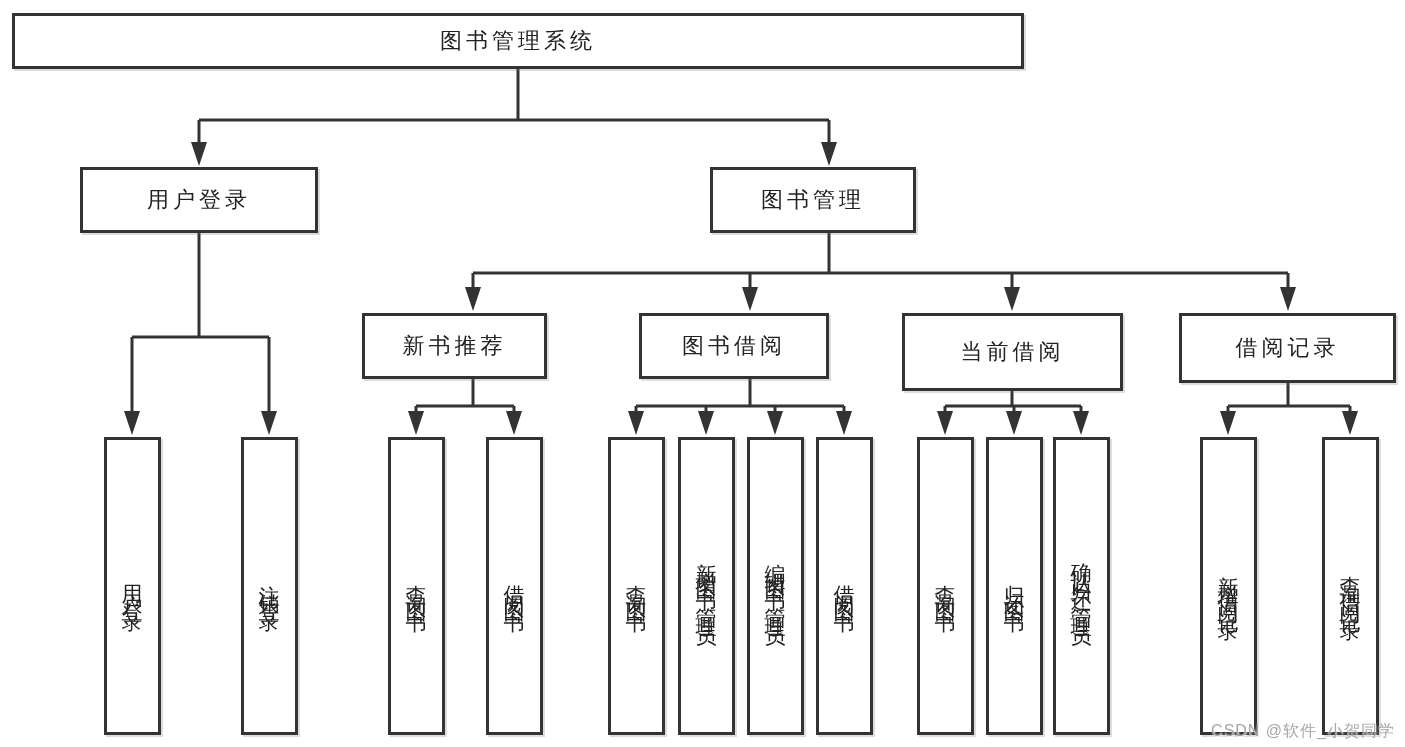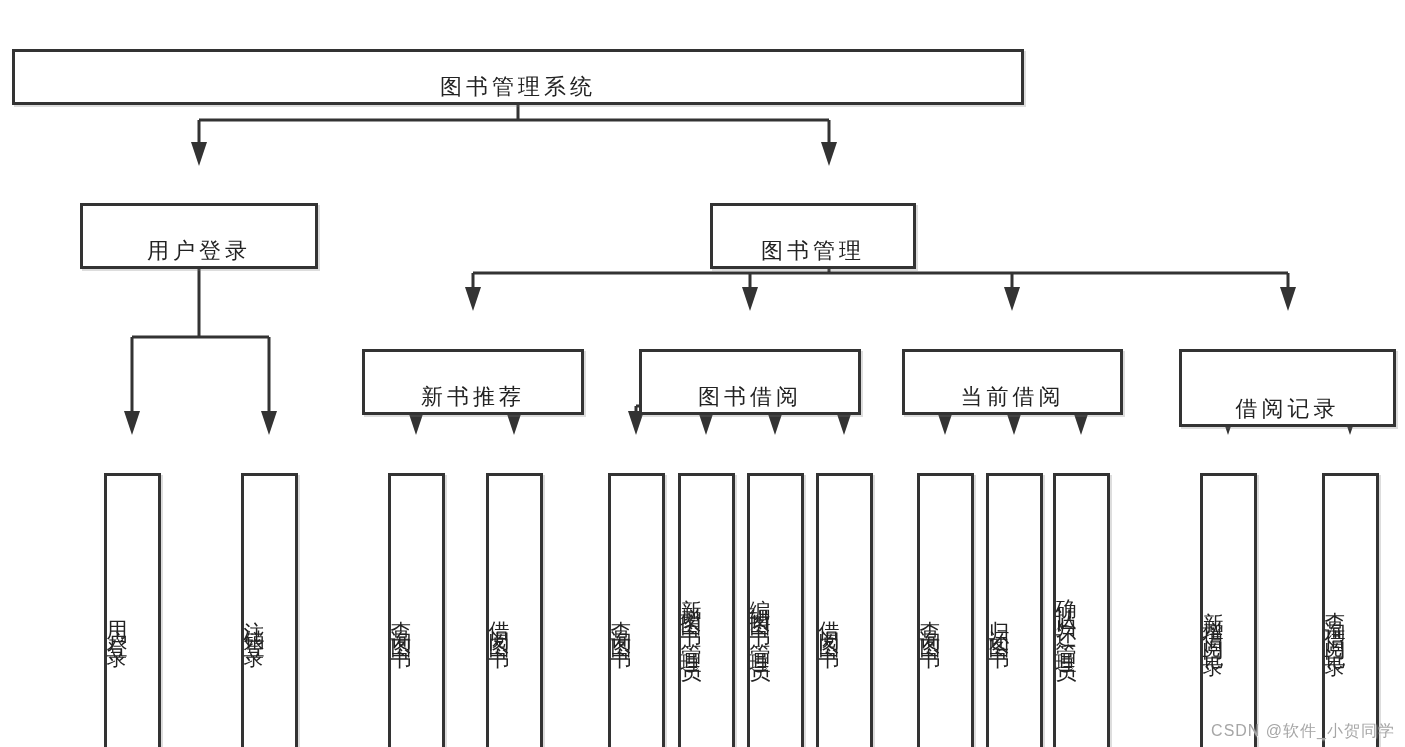--- a/index.html
+++ b/index.html
@@ -4,40 +4,39 @@
 <style>
   html,body{margin:0;padding:0;background:#ffffff;}
   .canvas{
     position:relative;width:1405px;height:747px;background:#ffffff;
     font-family:"Liberation Sans",sans-serif;overflow:hidden;
   }
   .connectors{position:absolute;left:0;top:0;width:1405px;height:747px;z-index:1;}
   .box{
     position:absolute;box-sizing:border-box;background:#ffffff;
     border:3px solid #333333;color:#222222;display:flex;
-    align-items:flex-end;justify-content:center;z-index:2;
+    align-items:center;justify-content:center;z-index:2;
     box-shadow:2px 2px 0 rgba(120,120,120,0.25);
-    margin-top:36px;
   }
   .h{font-size:22px;letter-spacing:4px;white-space:nowrap;}
   .v{
     writing-mode:vertical-rl;text-orientation:mixed;
     font-size:21px;letter-spacing:9px;line-height:1;
   }
   .lbl{display:block;}
   
   .b-root   {left:12px;  top:13px;  width:1012px;height:56px;}
   
   .b-login  {left:80px;  top:167px; width:238px; height:66px;}
   .b-mgmt   {left:710px; top:167px; width:206px; height:66px;}
   
-  .b-new    {left:362px; top:313px; width:222px; height:66px;}
-  .b-borrow {left:639px; top:313px; width:222px; height:66px;}
-  .b-cur    {left:902px; top:313px; width:221px; height:66px;}
-  .b-rec    {left:1179px;top:313px; width:217px; height:78px;}
+  .b-new    {left:362px; top:313px; width:185px; height:66px;}
+  .b-borrow {left:639px; top:313px; width:190px; height:66px;}
+  .b-cur    {left:902px; top:313px; width:221px; height:78px;}
+  .b-rec    {left:1179px;top:313px; width:217px; height:70px;}
   
   .leaf{top:437px;width:57px;height:298px;}
   .b-l1{left:104px;}  .b-l2{left:241px;}
   .b-n1{left:388px;}  .b-n2{left:486px;}
   .b-b1{left:608px;}  .b-b2{left:678px;}  .b-b3{left:747px;}  .b-b4{left:816px;}
   .b-c1{left:917px;}  .b-c2{left:986px;}  .b-c3{left:1053px;}
   .b-r1{left:1200px;} .b-r2{left:1322px;}
   .watermark{
     position:absolute;right:10px;bottom:5px;z-index:6;
     color:#a6a6a6;font-size:16px;letter-spacing:1px;

